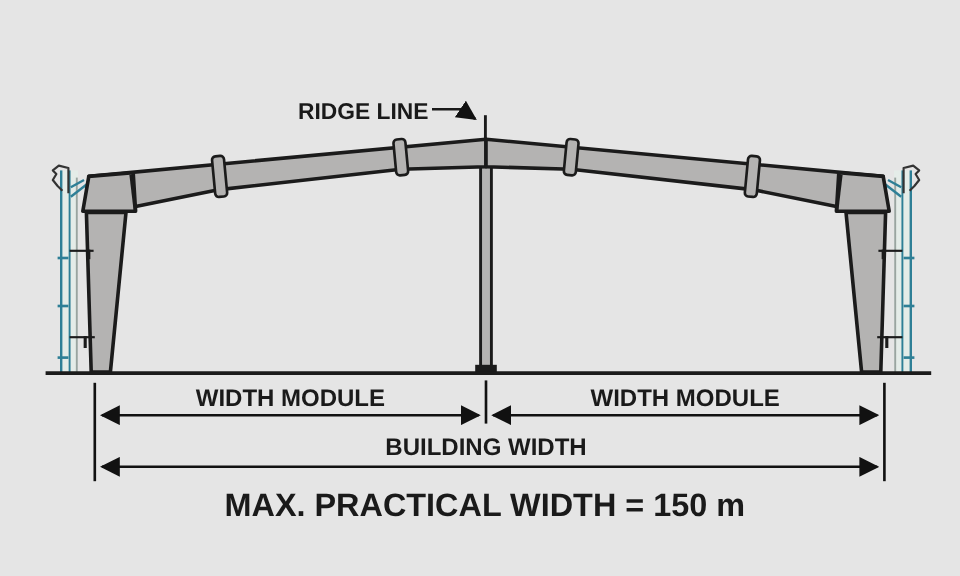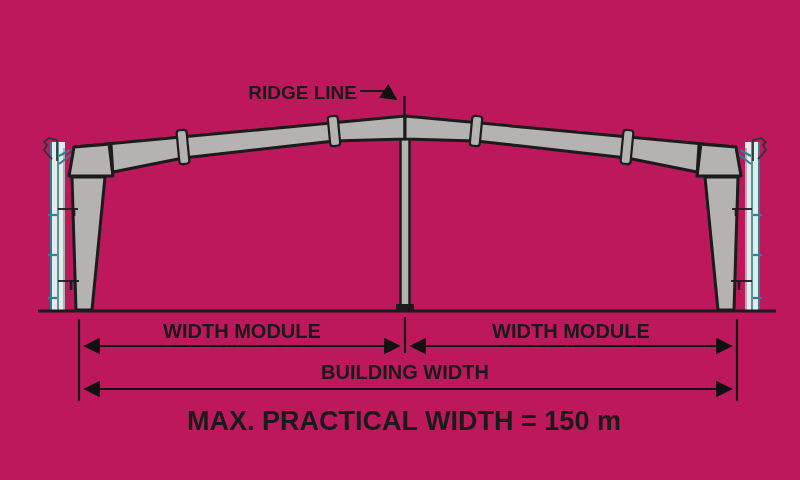--- a/index.html
+++ b/index.html
@@ -1,17 +1,17 @@
 <!DOCTYPE html>
 <html><head>
 <meta charset="utf-8">
 <style>
   html,body{margin:0;padding:0;background:#ffffff;}
   .stage{
-    width:800px;height:480px;position:relative;background:#be185d;overflow:hidden;
+    width:800px;height:480px;position:relative;background:#e5e5e5;overflow:hidden;
     font-family:"Liberation Sans", sans-serif;
   }
   svg text{
     fill:#1a1a1a;
     font-family:"Liberation Sans", sans-serif;
     font-weight:600;
   }
   .lbl-small{font-size:19px;}
   .lbl-dim{font-size:20px;}
   .lbl-big{font-size:27px;}

